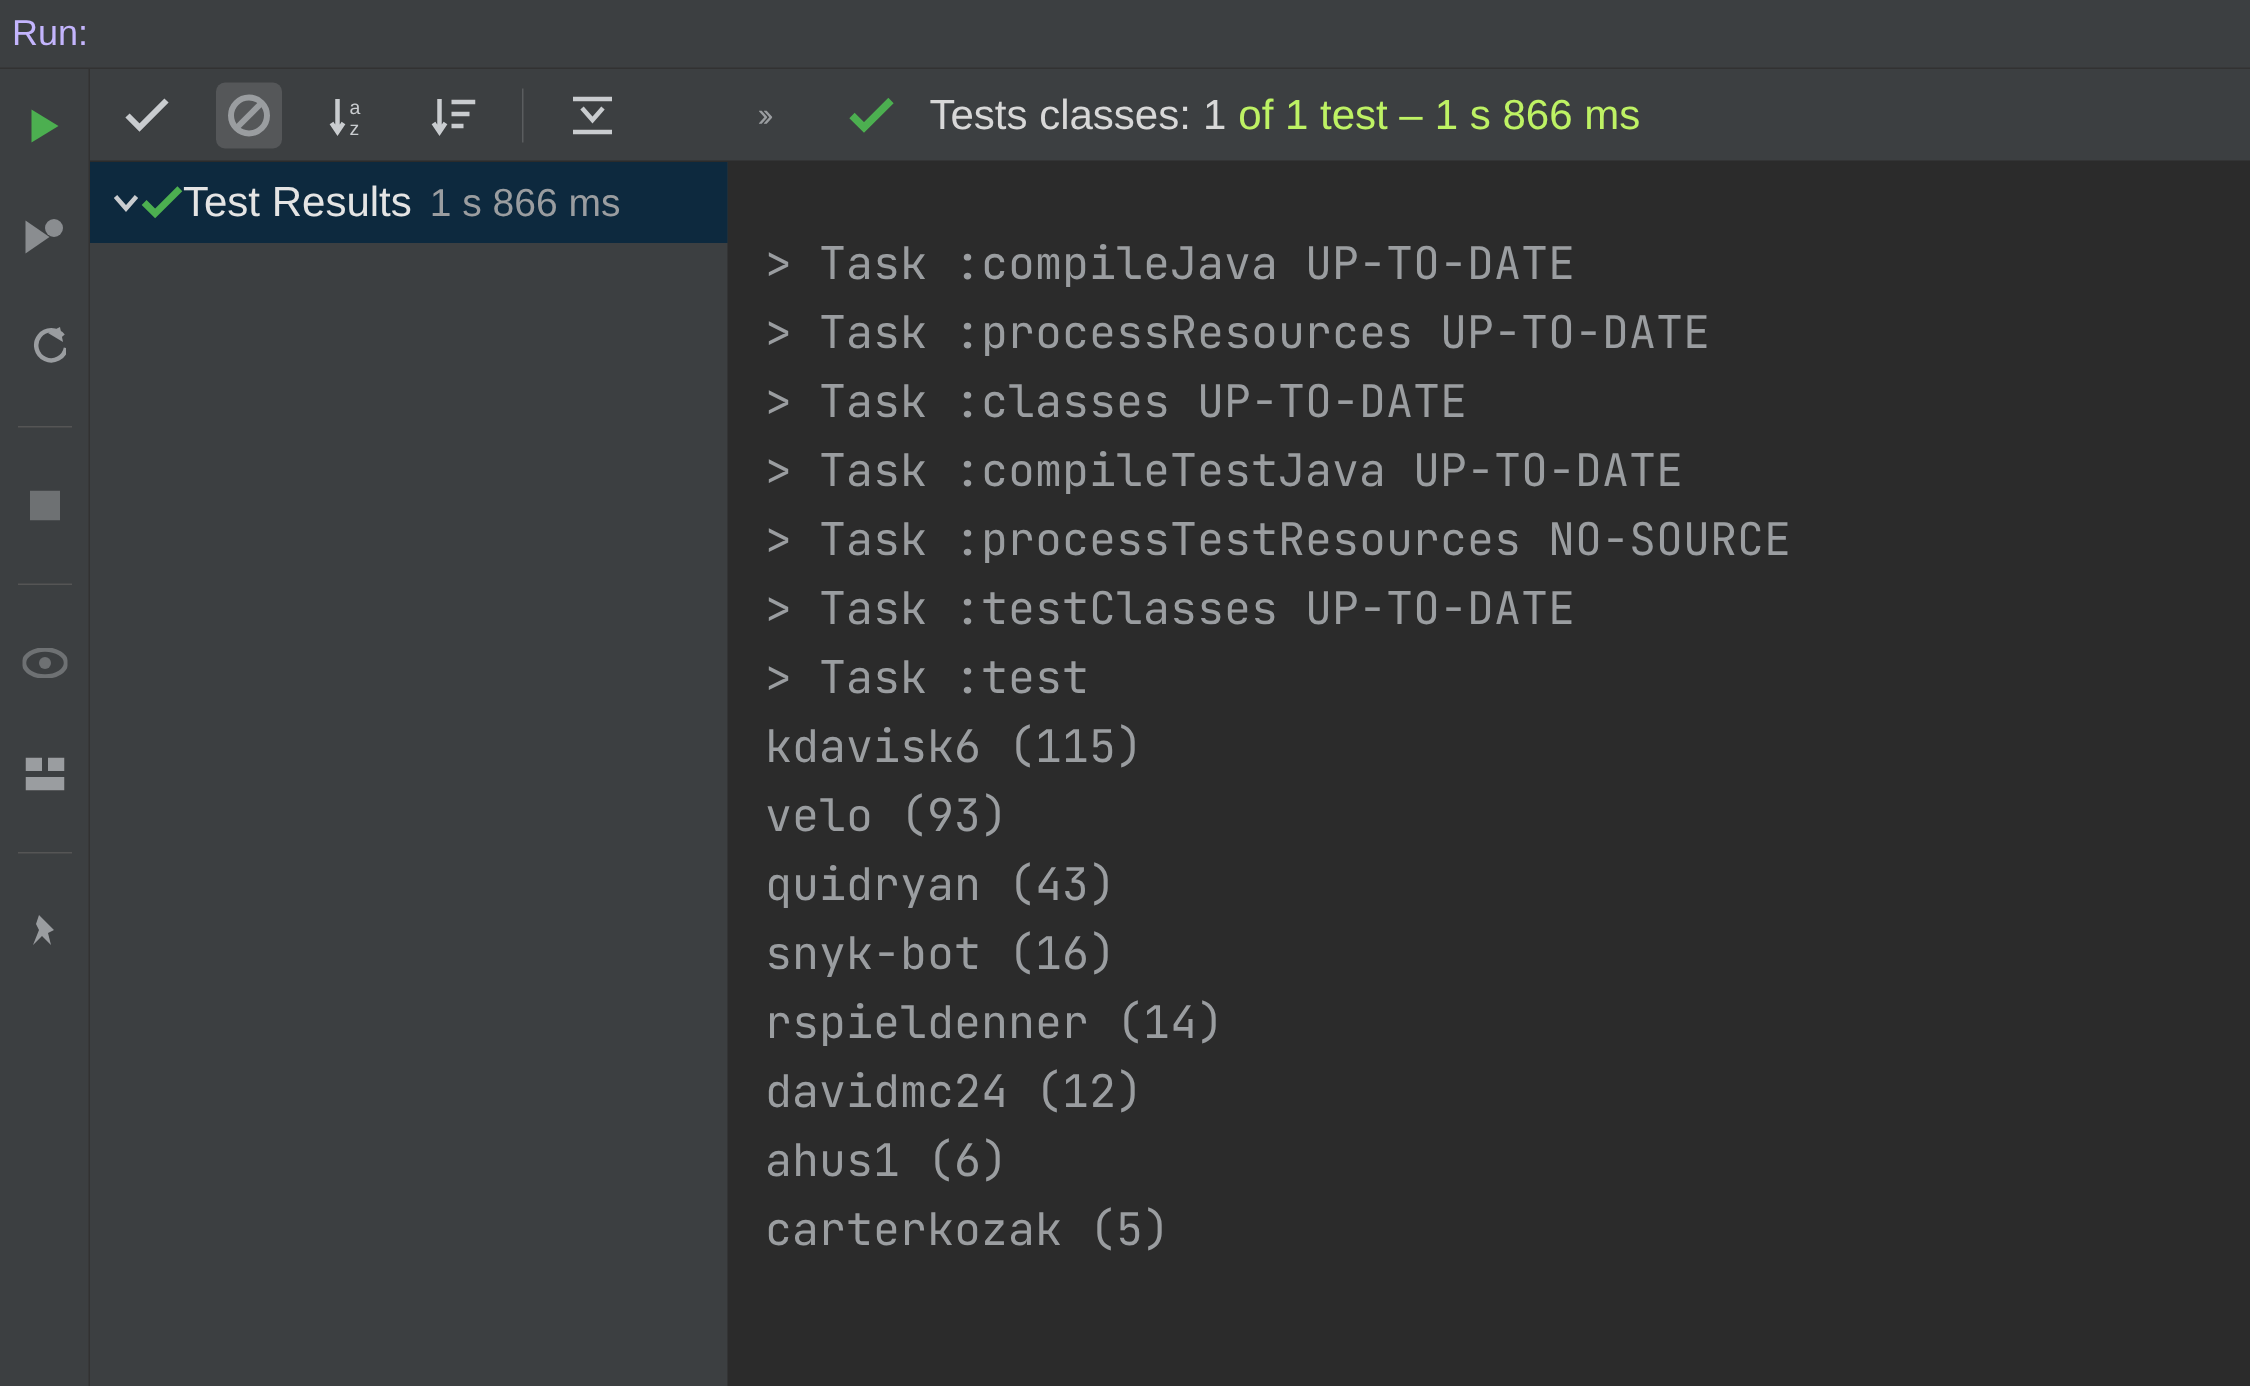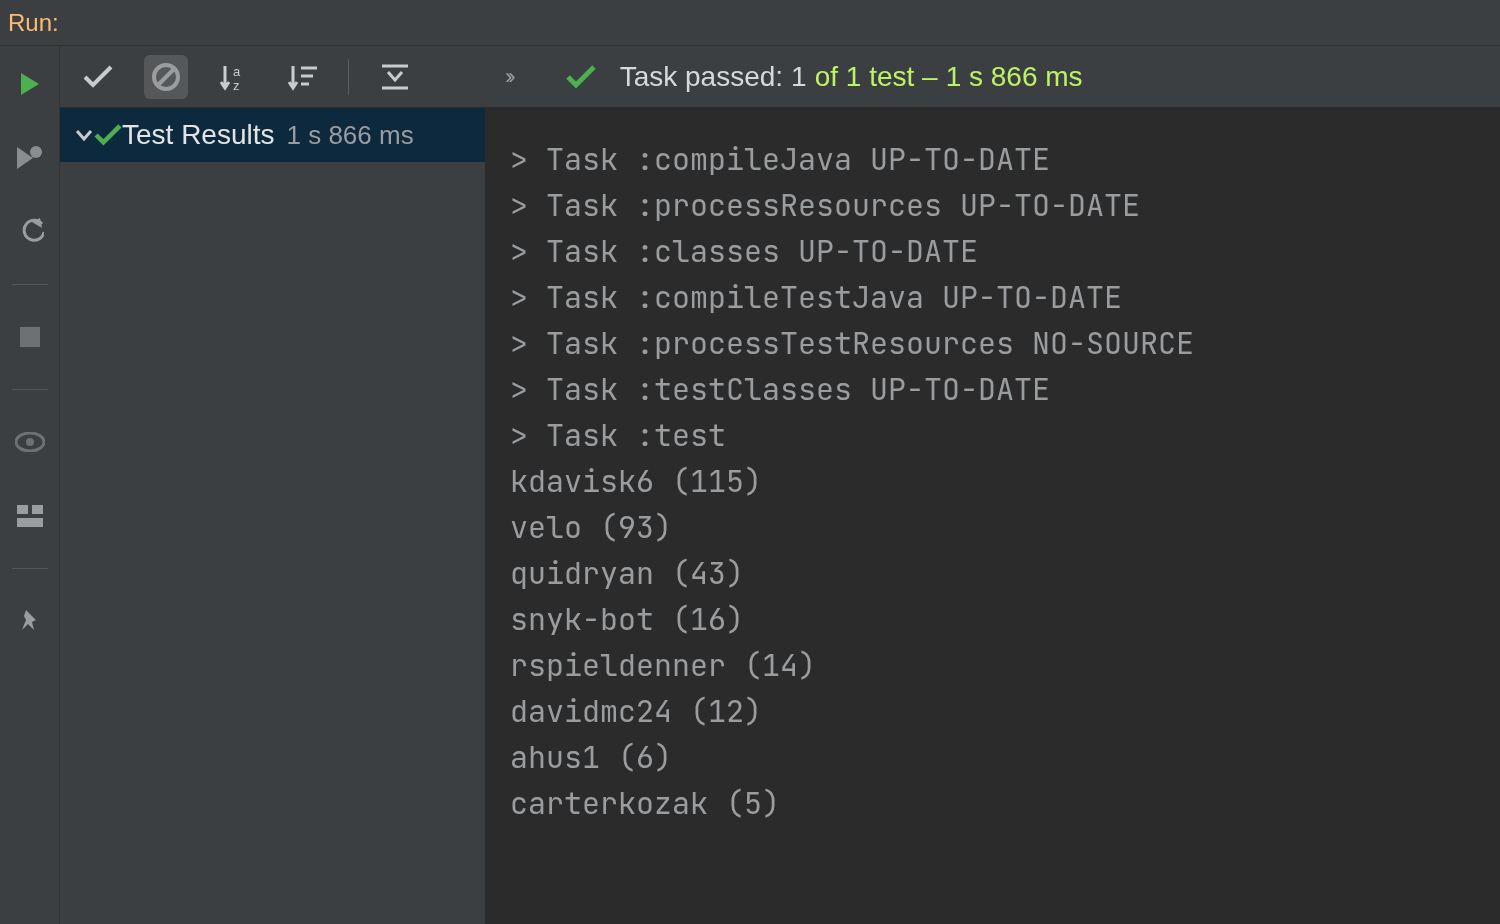--- a/index.html
+++ b/index.html
@@ -14,21 +14,21 @@
   .topbar {
     display: flex;
     align-items: center;
     height: 46px;
     background: #3c3f41;
     border-bottom: 1px solid #323232;
     padding-left: 8px;
   }
   .run-label {
     font-size: 24px;
-    color: #fdba74;
+    color: #c4b5fd;
     margin-right: 42px;
   }
   .tab {
     display: flex;
     align-items: center;
     gap: 12px;
     padding: 6px 14px 6px 10px;
     border-bottom: 4px solid #7f8486;
     height: 46px;
   }
@@ -108,21 +108,21 @@
     background:#0d293e;
     display:flex;align-items:center;
     padding-left:14px;
     gap:0;
   }
   .tree-label{font-size:28px;color:#e4e4e4;}
   .tree-time{font-size:26px;color:#9a9da0;margin-left:12px;}
   .console{
     flex:1;
     background:#2b2b2b;
-    padding:28px 0 0 24px;
+    padding:44px 0 0 24px;
     font-family: "SF Mono","JetBrains Mono","Menlo",Consolas,monospace;
     font-size:30px;
     line-height:46px;
     color:#9a9da0;
     white-space:pre;
   }
 </style>
 </head>
 <body>
 
@@ -213,21 +213,21 @@
             <line x1="2" y1="26" x2="28" y2="26" stroke="#c9cccf" stroke-width="3"></line>
           </svg>
       </div>
       <div style="flex:0 0 40px"></div>
       <span class="chev-right">››</span>
       <div style="width:6px"></div>
       <svg width="30" height="24" viewBox="0 0 30 24">
           <path d="M2 12 l8 8 l18 -18" fill="none" stroke="#4caf50" stroke-width="5"></path>
         </svg>
       <div class="status">
-        <span class="passed">Task passed: </span>
+        <span class="passed">Tests classes: </span>
           <span class="passed">1</span>
           <span class="dim"> of 1 test – </span>
           <span class="dim">1 s 866 ms</span>
       </div>
     </div>
 
     <div class="body">
       <div class="tree">
         <div class="tree-row">
           <svg width="20" height="20" viewBox="0 0 20 20">

